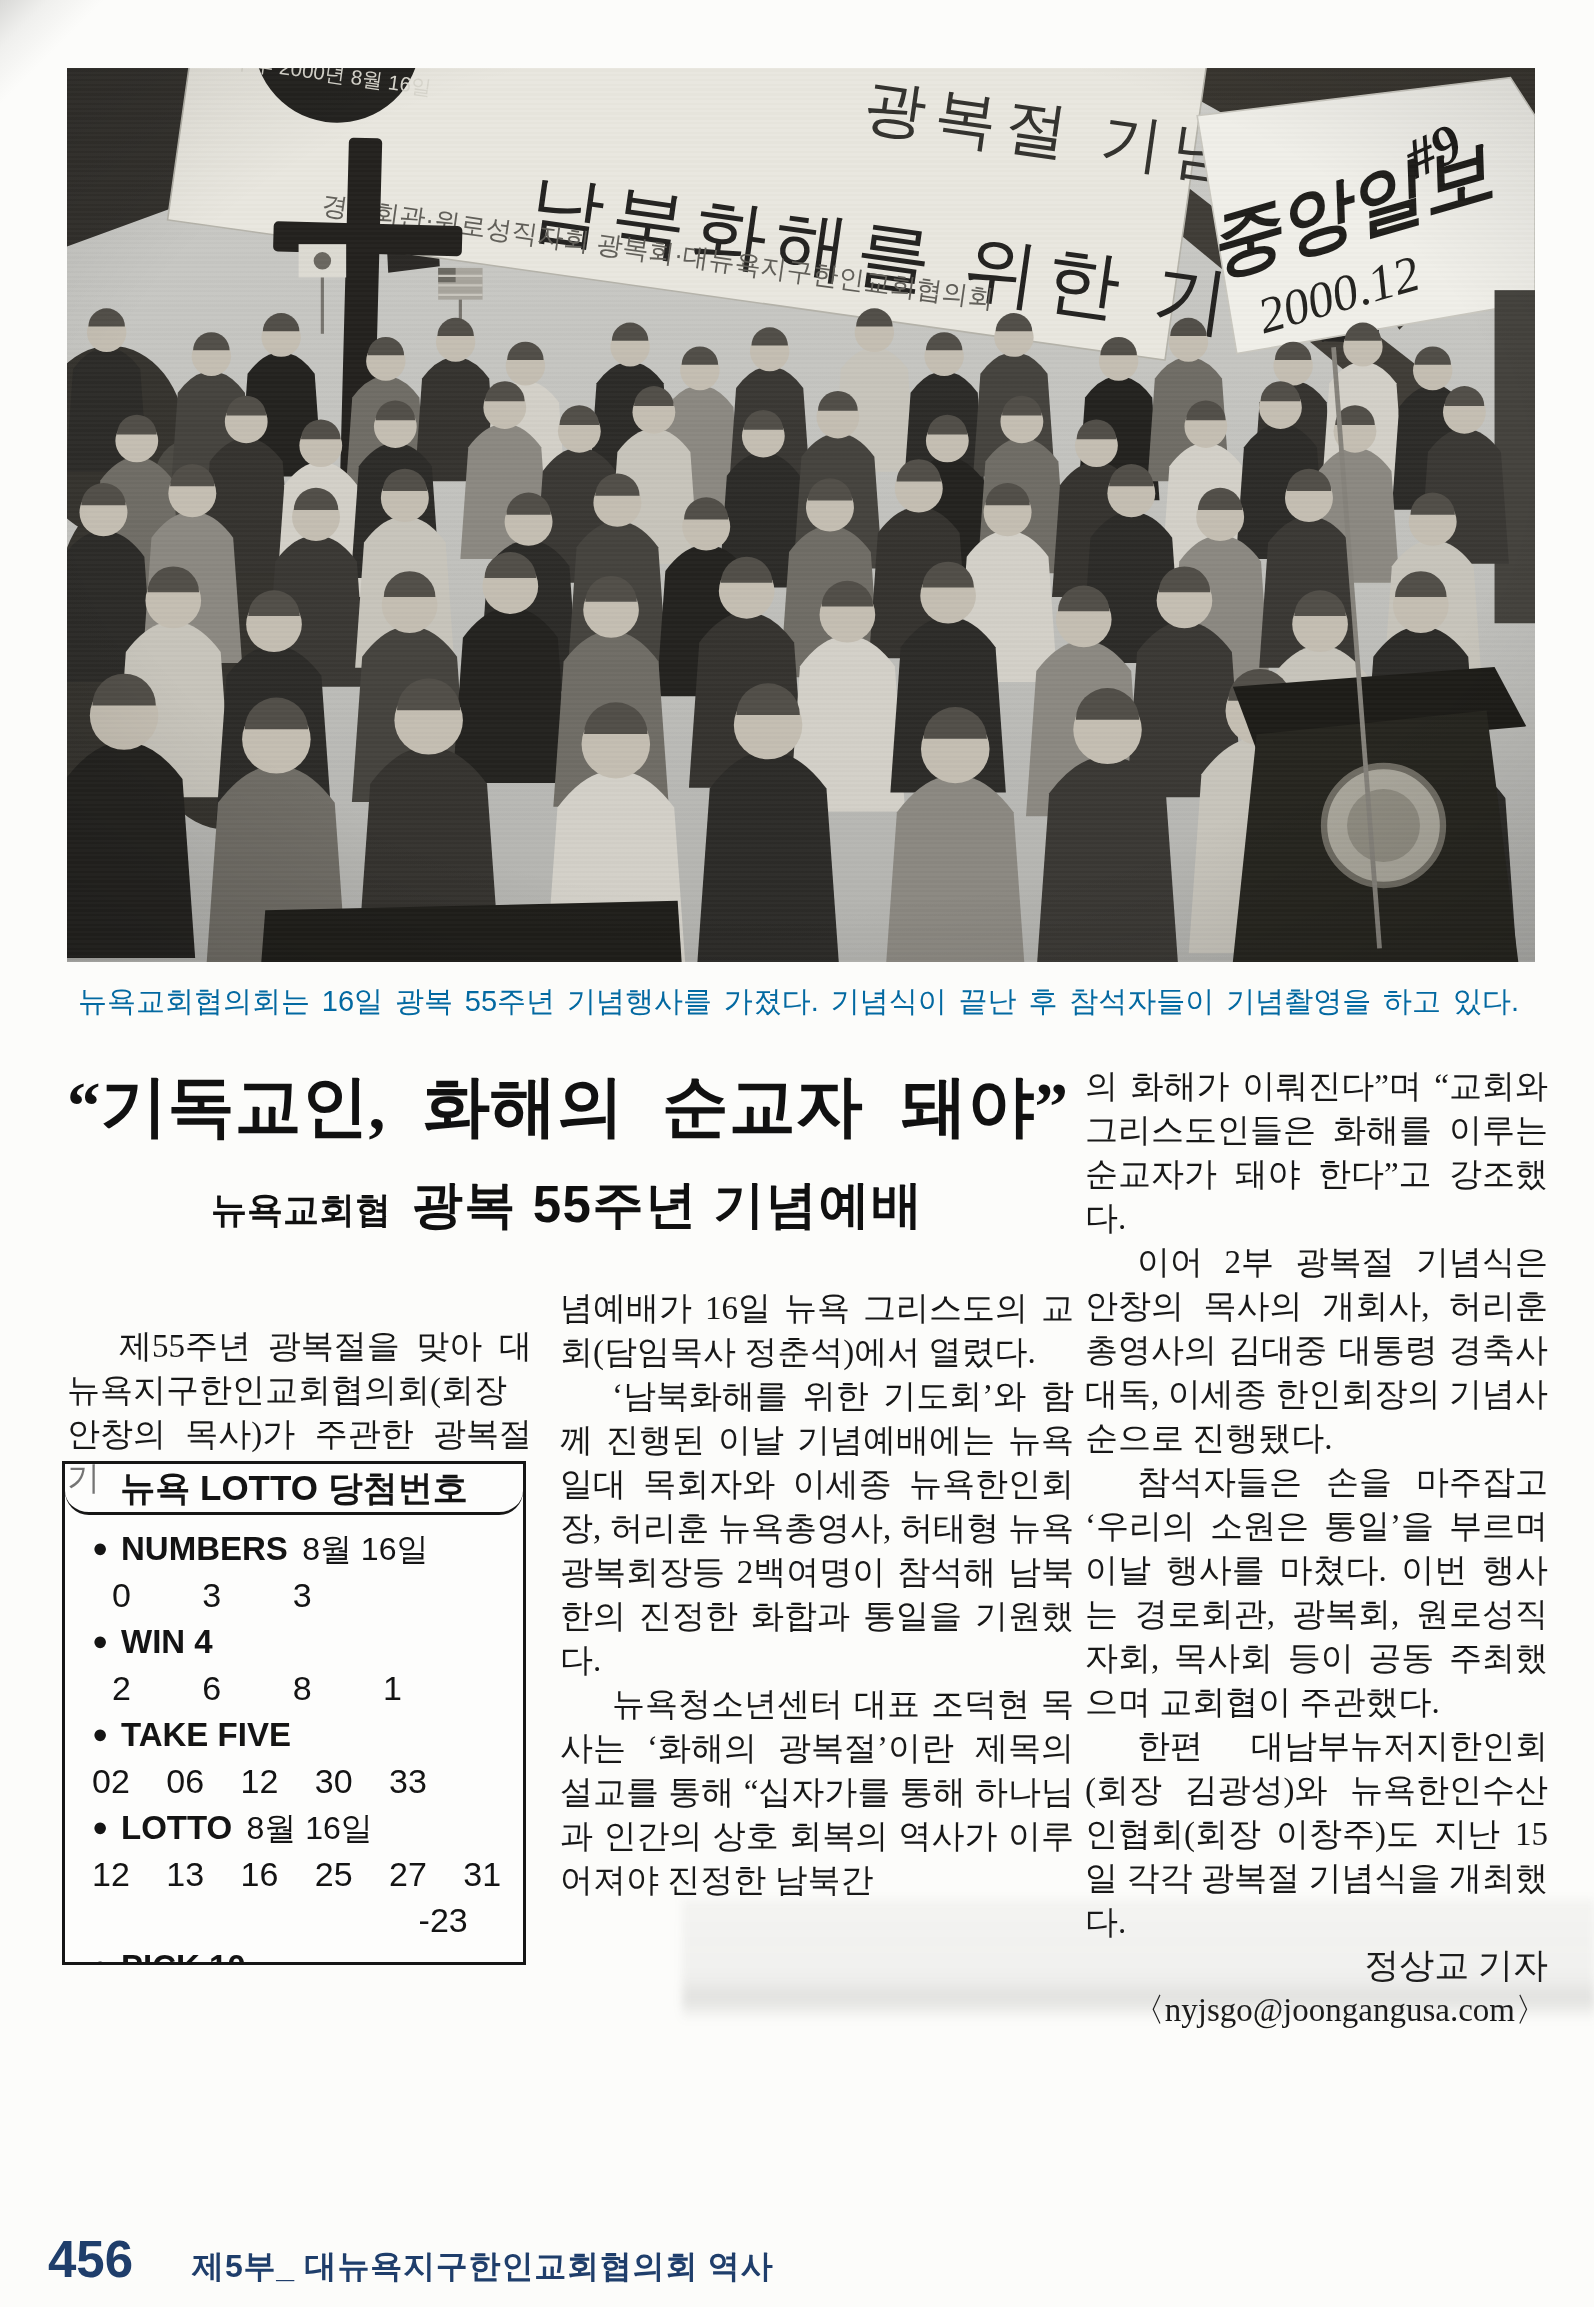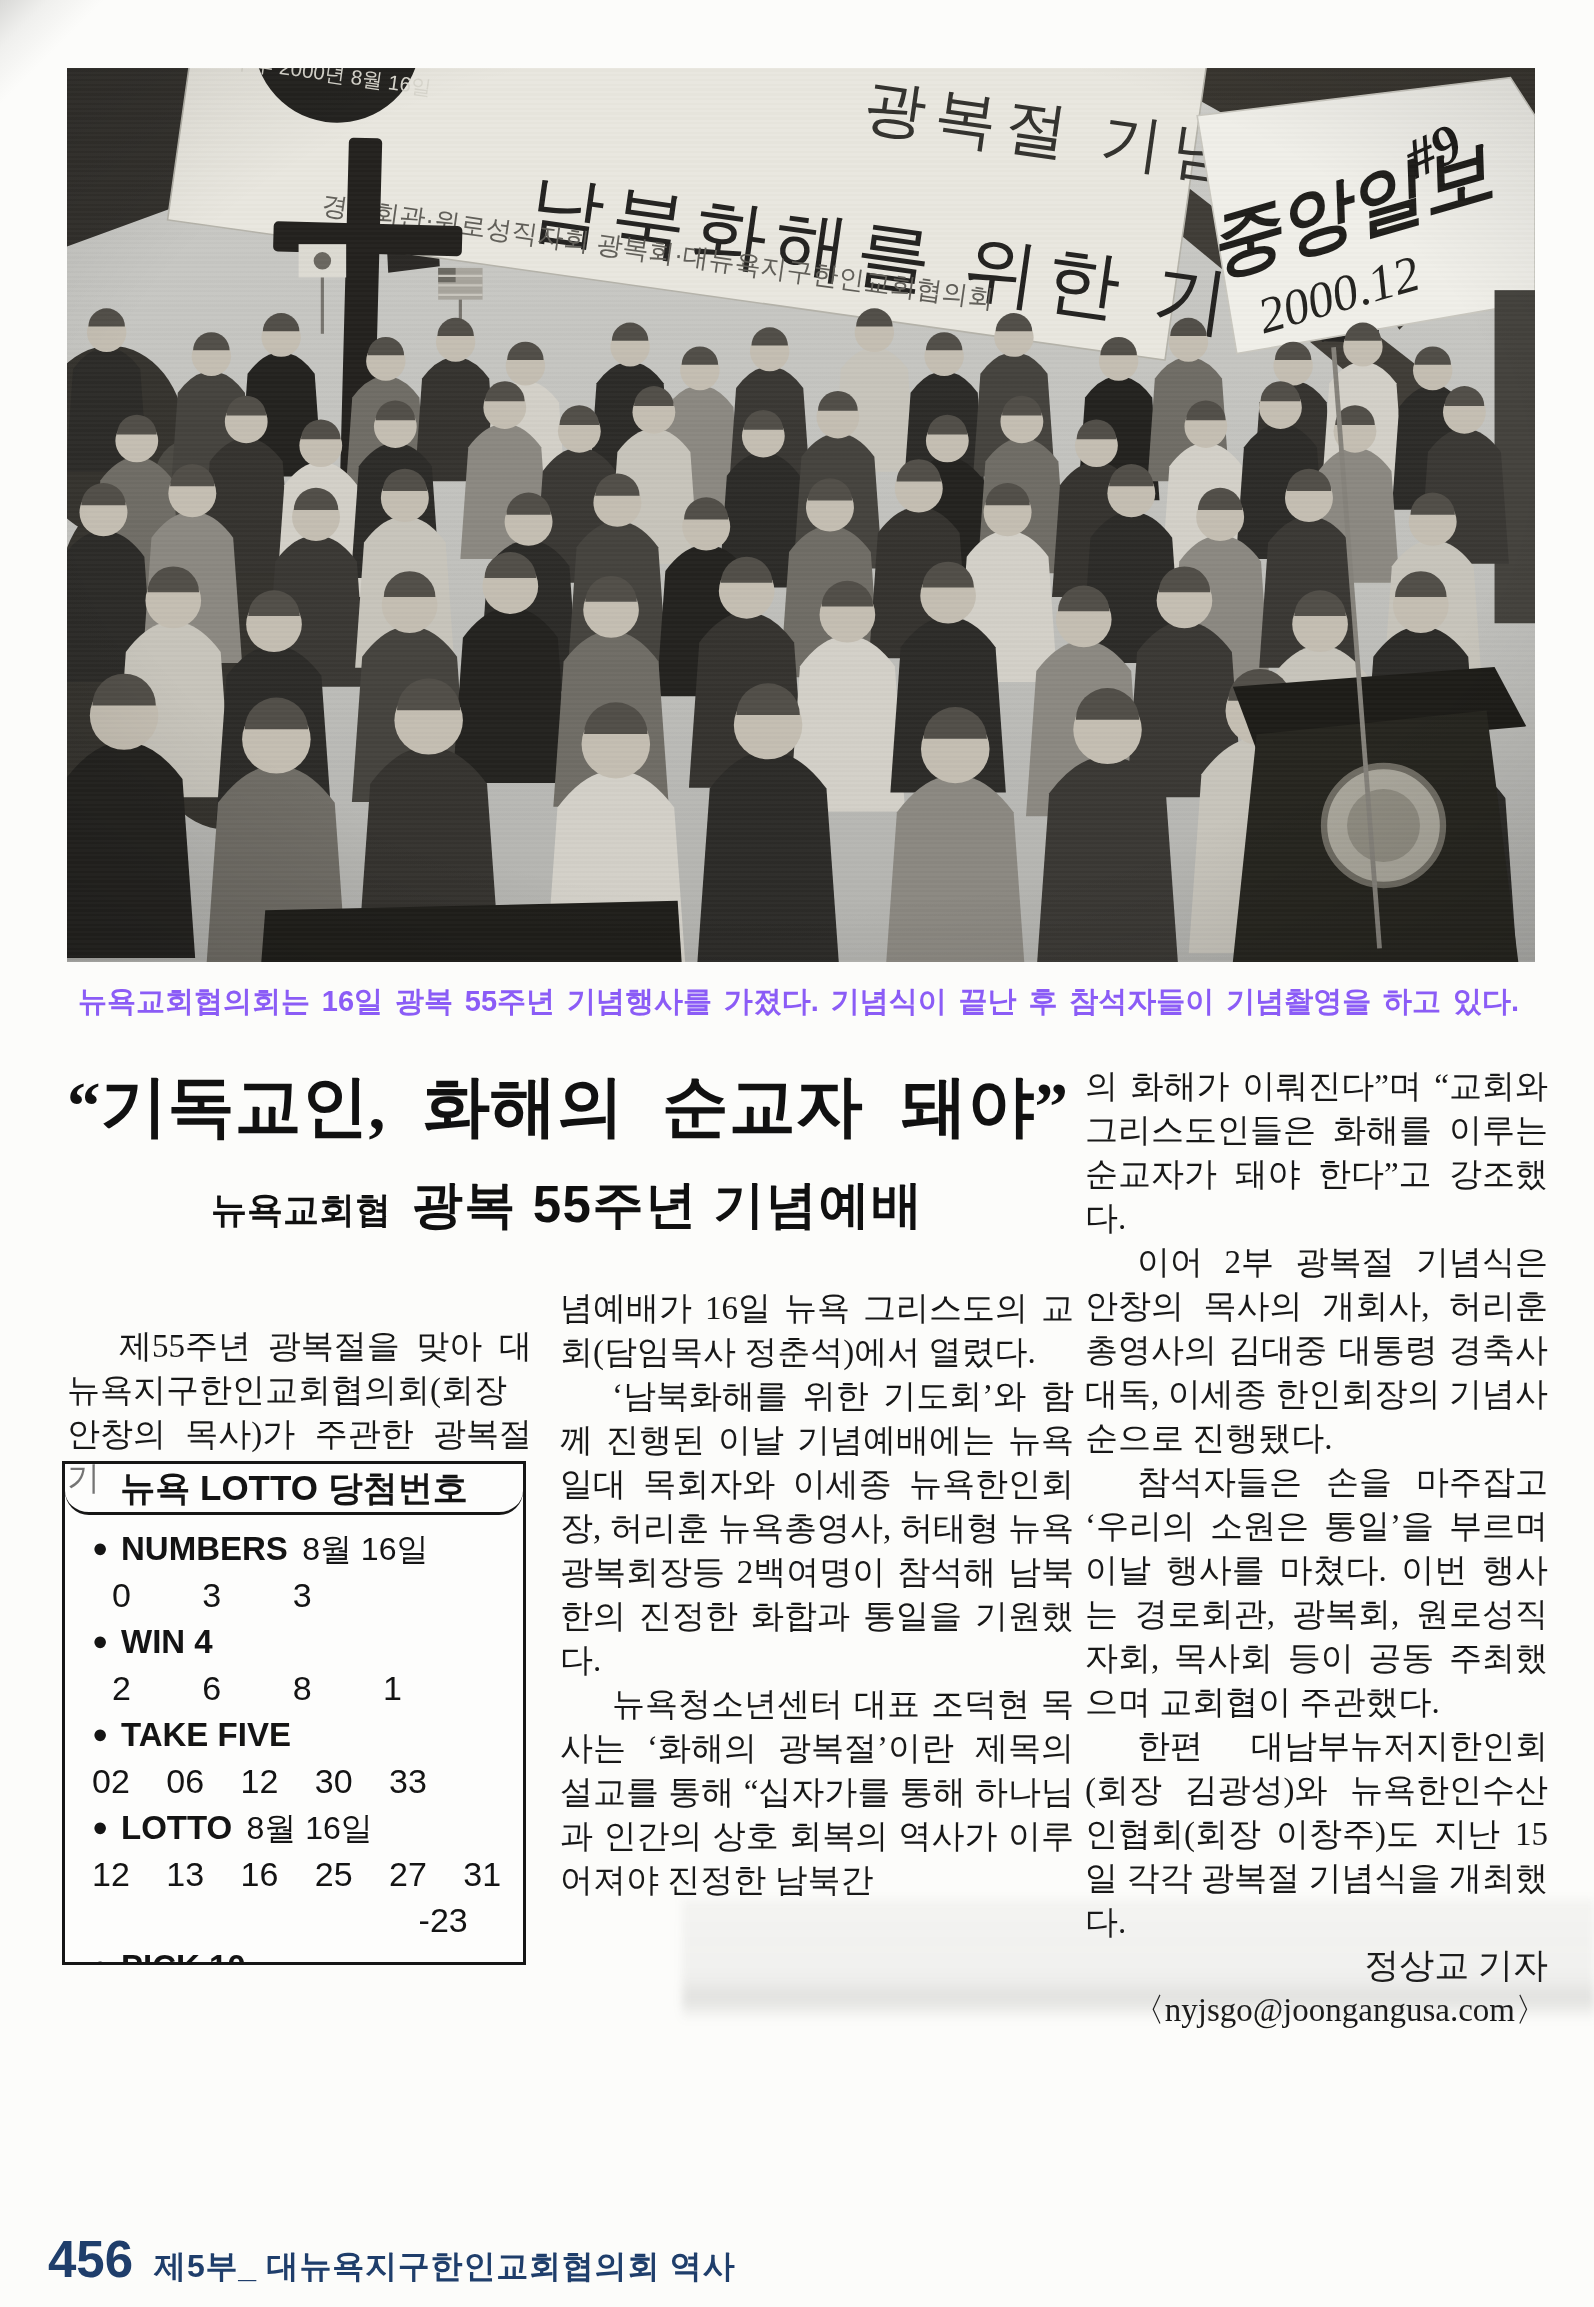--- a/index.html
+++ b/index.html
@@ -9,22 +9,22 @@
   .scan-corner{position:absolute;left:0;top:0;width:174px;height:174px;
         background:linear-gradient(135deg,rgba(150,150,148,0.35) 0%,rgba(150,150,148,0.12) 14%,rgba(0,0,0,0) 30%);}
   
   .clip-shadow{position:absolute;left:682px;top:1899px;width:913px;height:139px;filter:blur(4px);
         background:linear-gradient(to bottom,rgba(90,90,88,0.05) 0%,rgba(90,90,88,0.07) 55%,rgba(90,90,88,0.16) 72%,rgba(0,0,0,0) 88%);}
   .photo{position:absolute;left:67px;top:68px;width:1468px;height:894px;background:#c6c6c2;}
   .photo svg{display:block;width:100%;height:100%;}
   .photo::after{content:"";position:absolute;inset:0;pointer-events:none;opacity:.35;
         background:repeating-linear-gradient(0deg,rgba(255,255,255,0.05) 0 2.4px,rgba(0,0,0,0.04) 2.4px 4.8px);}
   .caption{position:absolute;left:78px;top:982px;width:1441px;
-        font-family:"Liberation Sans",sans-serif;font-weight:700;font-size:29px;line-height:38px;
-        text-align:justify;text-align-last:justify;color:#8b5cf6;}
+        font-family:"Liberation Sans",sans-serif;font-weight:400;font-size:29px;line-height:38px;
+        text-align:justify;text-align-last:justify;color:#0369a1;}
   .headline{position:absolute;left:67px;top:1063px;width:1001px;margin:0;
         font-family:"Liberation Serif",serif;font-weight:700;font-size:67px;line-height:87px;
         color:#111;text-align:justify;text-align-last:justify;white-space:nowrap;}
   .subheadline{position:absolute;left:67px;top:1171px;width:1001px;text-align:center;color:#101010;}
   .sub-prefix{font-family:"Liberation Sans",sans-serif;font-weight:700;font-size:36px;text-align:right;}
   .sub-main{font-family:"Liberation Sans",sans-serif;font-weight:700;font-size:51px;margin-left:20.6px;letter-spacing:1.6px;}
   .col{position:absolute;font-size:33px;line-height:44px;text-align:justify;color:#181818;}
   .col p{margin:0;}
   .col p.indent{text-indent:52px;}
   .col1{left:67px;top:1286px;width:465px;margin-top:38px;}
@@ -35,21 +35,21 @@
   .lotto{position:absolute;left:62px;top:1461px;width:458px;height:498px;border:3.2px solid #161616;
         overflow:hidden;font-family:"Liberation Sans",sans-serif;color:#141414;background:rgba(255,255,255,0.4);}
   .lotto-title{height:48px;line-height:48px;text-align:center;font-weight:700;font-size:35px;border-bottom:3.2px solid #161616;border-radius:24px;}
   .lotto-body{padding:9.5px 14.3px 0 27px;}
   .lrow{font-size:33px;font-weight:700;line-height:46px;white-space:nowrap;}
   .lrow .bullet{font-size:27px;margin-right:12.7px;vertical-align:3.2px;}
   .lrow .ldate{font-weight:400;font-size:32px;margin-left:14.3px;}
   .lnums{font-size:34px;line-height:46px;font-weight:400;word-spacing:27px;white-space:nowrap;}
   .lnums.wide{word-spacing:62px;margin-left:20px;}
   .lnums.carry{text-align:right;padding-right:41px;}
-  .footer{position:absolute;left:48px;top:2230px;display:flex;align-items:baseline;gap:21px;color:#1f3e6b;}
+  .footer{position:absolute;left:48px;top:2230px;display:flex;align-items:baseline;gap:59px;color:#1f3e6b;}
   .page-num{font-family:"Liberation Sans",sans-serif;font-weight:700;font-size:51px;}
   .section{font-family:"Liberation Sans",sans-serif;font-weight:700;font-size:32px;letter-spacing:0.8px;}
 </style>
 </head>
 <body>
 
 <div class="page">
   <div class="scan-corner"></div>
 
   <div class="photo">

